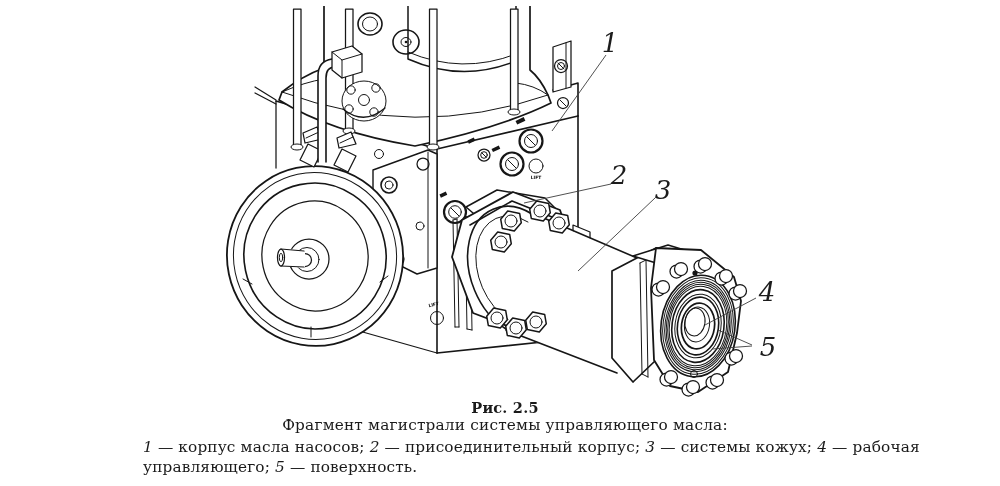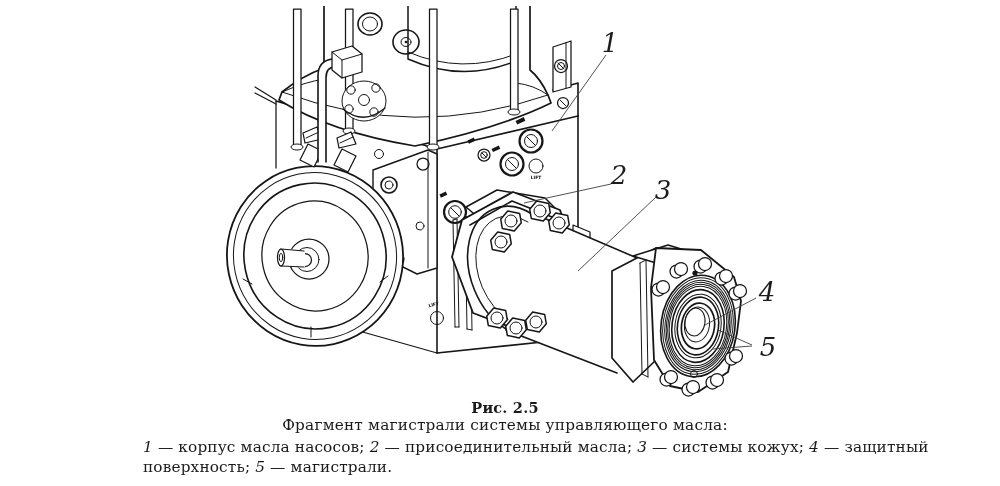--- a/index.html
+++ b/index.html
@@ -324,17 +324,17 @@
     <text class="callout-num" x="619" y="184" text-anchor="middle">2</text>
     <text class="callout-num" x="663" y="199" text-anchor="middle">3</text>
     <text class="callout-num" x="767" y="301" text-anchor="middle">4</text>
     <text class="callout-num" x="768" y="356" text-anchor="middle">5</text>
   </g>
 </svg>
 
   <div class="caption-number">Рис. 2.5</div>
   <div class="caption-title">Фрагмент магистрали системы управляющего масла:</div>
   <div class="legend">
-    <div><span class="it">1</span><span> — корпус масла насосов; </span><span class="it">2</span><span> — присоединительный масла; </span><span class="it">3</span><span> — системы кожух; </span><span class="it">4</span><span> — защитный</span></div>
-    <div><span>поверхность; </span><span class="it">5</span><span> — магистрали.</span></div>
+    <div><span class="it">1</span><span> — корпус масла насосов; </span><span class="it">2</span><span> — присоединительный корпус; </span><span class="it">3</span><span> — системы кожух; </span><span class="it">4</span><span> — рабочая</span></div>
+    <div><span>управляющего; </span><span class="it">5</span><span> — поверхность.</span></div>
   </div>
 
 </div>
 
 </body></html>

